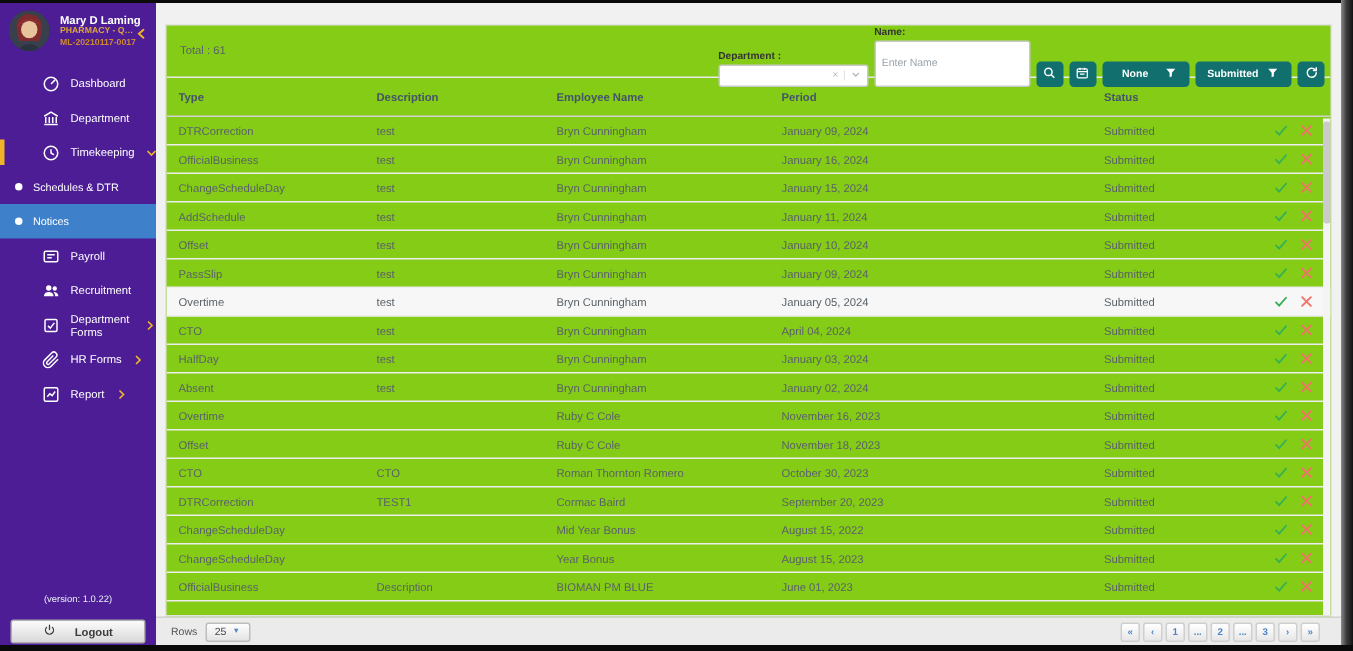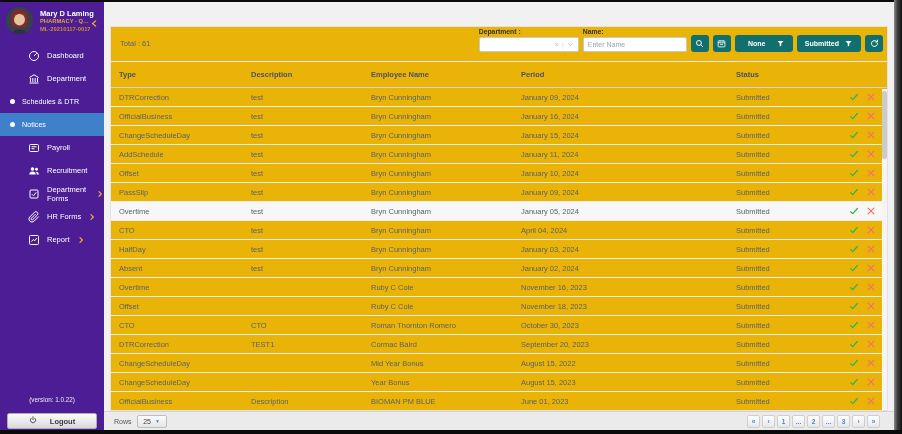--- a/index.html
+++ b/index.html
@@ -34,31 +34,31 @@
   .logout-btn { position:absolute; bottom:1px; left:7px; width:90px; height:16px; border:1px solid #aeaeae; border-radius:2px;
                 background:linear-gradient(#fbfbfb,#d9d9d9); color:#3c3c3c; font-size:7.5px; font-weight:bold;
                 display:flex; align-items:center; justify-content:center; gap:13px; cursor:pointer; }
 
   
   .main { flex:1; min-width:0; background:#f1f1f1; display:flex; flex-direction:column; position:relative; }
   .tabbar { height:22px; flex:none; background:#ffffff; border-bottom:1px solid #e3e3e3; display:flex; align-items:center; padding-left:15px; gap:27px; }
   .tab { font-size:7.3px; color:#3e3e3e; cursor:pointer; white-space:nowrap; }
   .tab.active { border:2px solid #1fa078; border-radius:2px; padding:2px 6px; }
 
-  .panel { flex:1; margin:24px 6px 0 6px; background:#eab308; border:1px solid #e2e2e2; position:relative; overflow:hidden; }
+  .panel { flex:1; margin:14px 6px 0 6px; background:#84cc16; border:1px solid #e2e2e2; position:relative; overflow:hidden; }
 
   .filter-row { position:relative; height:35px; border-bottom:1px solid #e9e9e9; }
   .total-label { position:absolute; left:9px; top:12px; font-size:7.5px; color:#5a6268; }
   .controls { position:absolute; right:4px; top:1px; display:flex; align-items:flex-end; gap:4px; }
   .field-group { display:flex; flex-direction:column; }
   .field-label { font-size:6.8px; font-weight:bold; color:#333; margin-bottom:2px; }
   .select-box { width:100px; height:15px; border:1px solid #c9c9c9; border-radius:2px; background:#fff;
                 display:flex; align-items:center; justify-content:flex-end; gap:3px; padding:0 4px; color:#b9b9b9; font-size:7px; cursor:pointer; }
   .select-box .sep { color:#ddd; }
-  .text-input { width:104px; height:15px; border:1px solid #c9c9c9; border-radius:2px; font-size:7px; padding:0 4px; color:#444; font-family:"Liberation Sans",sans-serif; }
+  .text-input { width:104px; height:31px; border:1px solid #c9c9c9; border-radius:2px; font-size:7px; padding:0 4px; color:#444; font-family:"Liberation Sans",sans-serif; }
   .text-input::placeholder { color:#9aa3ac; }
   .tbtn { height:17px; border:none; border-radius:3px; background:#11706d; color:#fff; font-size:7px; font-weight:bold;
           display:flex; align-items:center; justify-content:center; gap:5px; cursor:pointer; padding:0 8px; font-family:"Liberation Sans",sans-serif; }
   .tbtn.icon-only { width:18px; padding:0; }
   .tbtn svg { width:9px; height:9px; }
   .tbtn .lbl { min-width:28px; text-align:center; }
 
   .grid-row { display:grid; grid-template-columns:132px 120px 150px 215px 89px 1fr; align-items:center; padding-left:8px; }
   .thead { height:26px; border-bottom:1px solid #d2d2d2; color:#44546a; font-size:7.5px; font-weight:bold; }
   .trow { height:19px; border-bottom:1px solid #ededed; color:#5a6268; font-size:7.5px; }
@@ -126,20 +126,34 @@
                 <path d="M3 9l9-5.5L21 9"></path>
                 <line x1="5" y1="10" x2="5" y2="18"></line>
                 <line x1="9.7" y1="10" x2="9.7" y2="18"></line>
                 <line x1="14.3" y1="10" x2="14.3" y2="18"></line>
                 <line x1="19" y1="10" x2="19" y2="18"></line>
                 <line x1="3" y1="20" x2="21" y2="20"></line>
               </svg>
             </span>
             <span>Department</span>
           </div>
+          <div class="side-item accent">
+            <span class="icon">
+              <svg viewBox="0 0 24 24" fill="none" stroke="#fff" stroke-width="2">
+                <circle cx="12" cy="12" r="9"></circle>
+                <path d="M12 7v5l4 2.5"></path>
+              </svg>
+            </span>
+            <span>Timekeeping</span>
+            <span class="chev">
+              <svg viewBox="0 0 24 24" fill="none" stroke="#f0b429" stroke-width="3.5" stroke-linecap="round">
+                <path d="M5 9l7 7 7-7"></path>
+              </svg>
+            </span>
+          </div>
           <div class="side-item sub">
             <span class="bullet"></span>
             <span>Schedules &amp; DTR</span>
           </div>
           <div class="side-item sub active">
             <span class="bullet"></span>
             <span>Notices</span>
           </div>
           <div class="side-item">
             <span class="icon">

